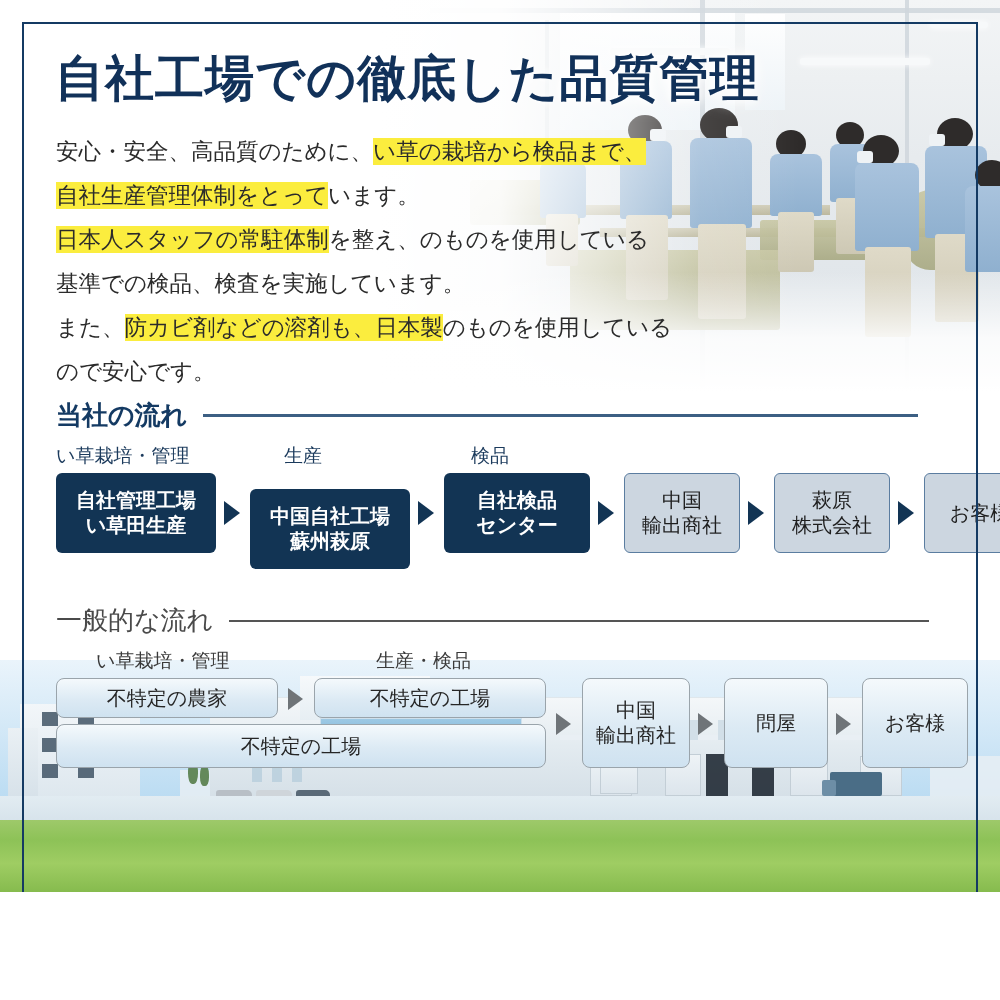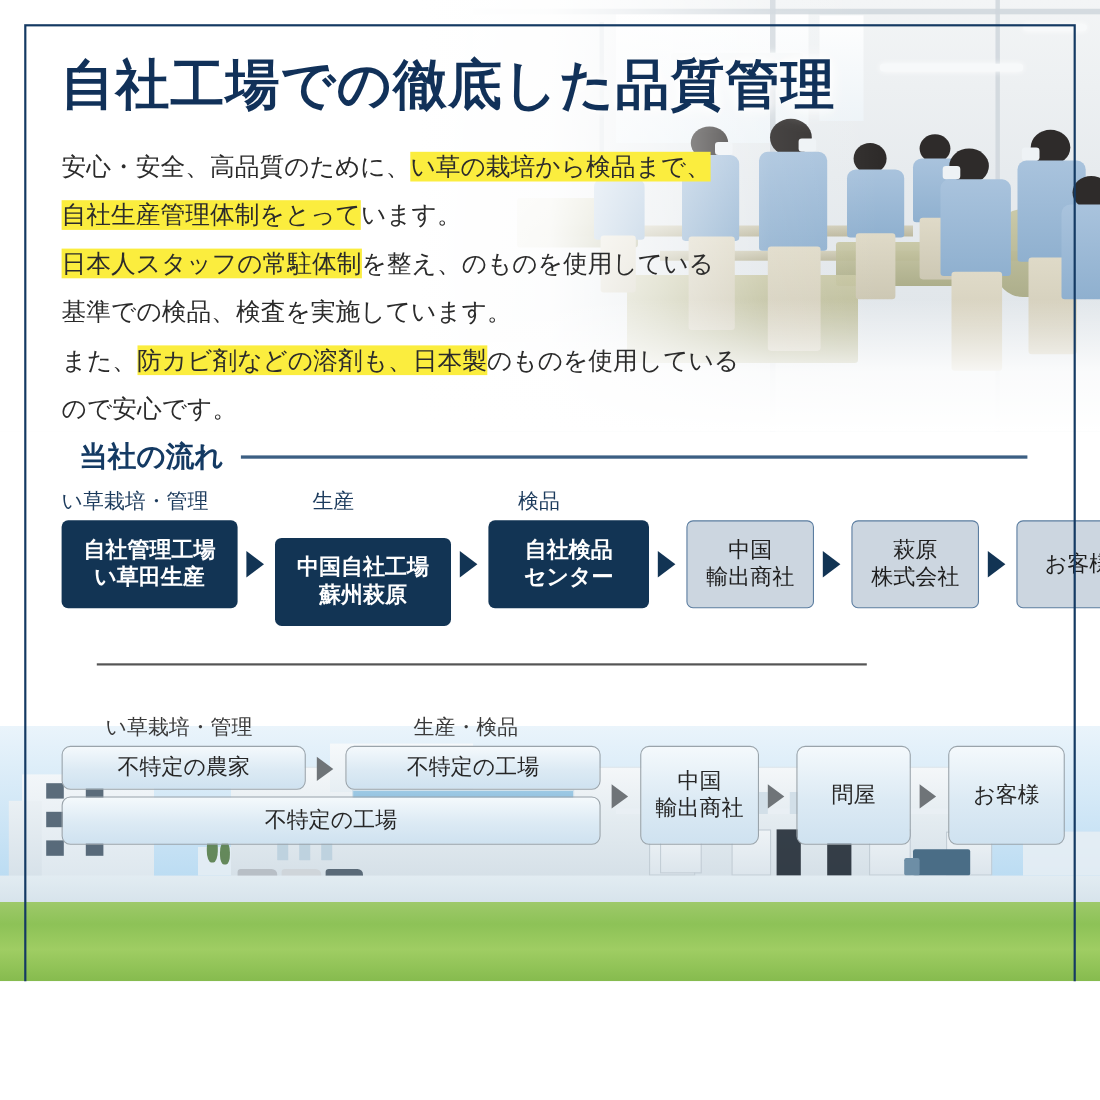--- a/index.html
+++ b/index.html
@@ -60,21 +60,21 @@
 
   
   .body-copy{
     position:absolute;left:56px;top:130px;z-index:20;
     font-size:22.5px;color:#2b2b2b;line-height:44px;white-space:nowrap;
   }
   .body-copy .ln{display:block;height:44px;}
   .hl{background:#fbed3e;padding:1px 0;box-decoration-break:clone;}
 
   
-  .sec{position:absolute;z-index:20;display:flex;align-items:center;margin-left:16px;}
+  .sec{position:absolute;z-index:20;display:flex;align-items:center;}
   .sec-title{font-size:26px;font-weight:bold;white-space:nowrap;}
   .sec-line{height:3px;margin-left:16px;}
   .sec-a{left:56px;top:398px;width:900px;}
   .sec-a .sec-title{color:#143a63;}
   .sec-a .sec-line{background:#3c5f83;width:715px;}
   .sec-b{left:56px;top:603px;width:900px;}
   .sec-b .sec-title{color:#4a4a4a;font-weight:normal;}
   .sec-b .sec-line{background:#555;height:2px;width:700px;}
 
   
@@ -249,20 +249,21 @@
       <div class="arrow" style="left:542px;"></div>
       <div class="fbox light" style="left:568px;width:116px;">中国<br>輸出商社</div>
       <div class="arrow" style="left:692px;"></div>
       <div class="fbox light" style="left:718px;width:116px;">萩原<br>株式会社</div>
       <div class="arrow" style="left:842px;"></div>
       <div class="fbox light" style="left:868px;width:112px;">お客様</div>
     </div>
   </div>
 
   <div class="sec sec-b">
+    <div class="sec-title">一般的な流れ</div>
     <div class="sec-line"></div>
   </div>
 
   <div class="flow2">
     <div class="f2-labels">
       <span style="left:40px;">い草栽培・管理</span>
       <span style="left:320px;">生産・検品</span>
     </div>
     <div class="f2-row">
       <div class="gbox" style="left:0;top:0;width:222px;height:40px;">不特定の農家</div>

